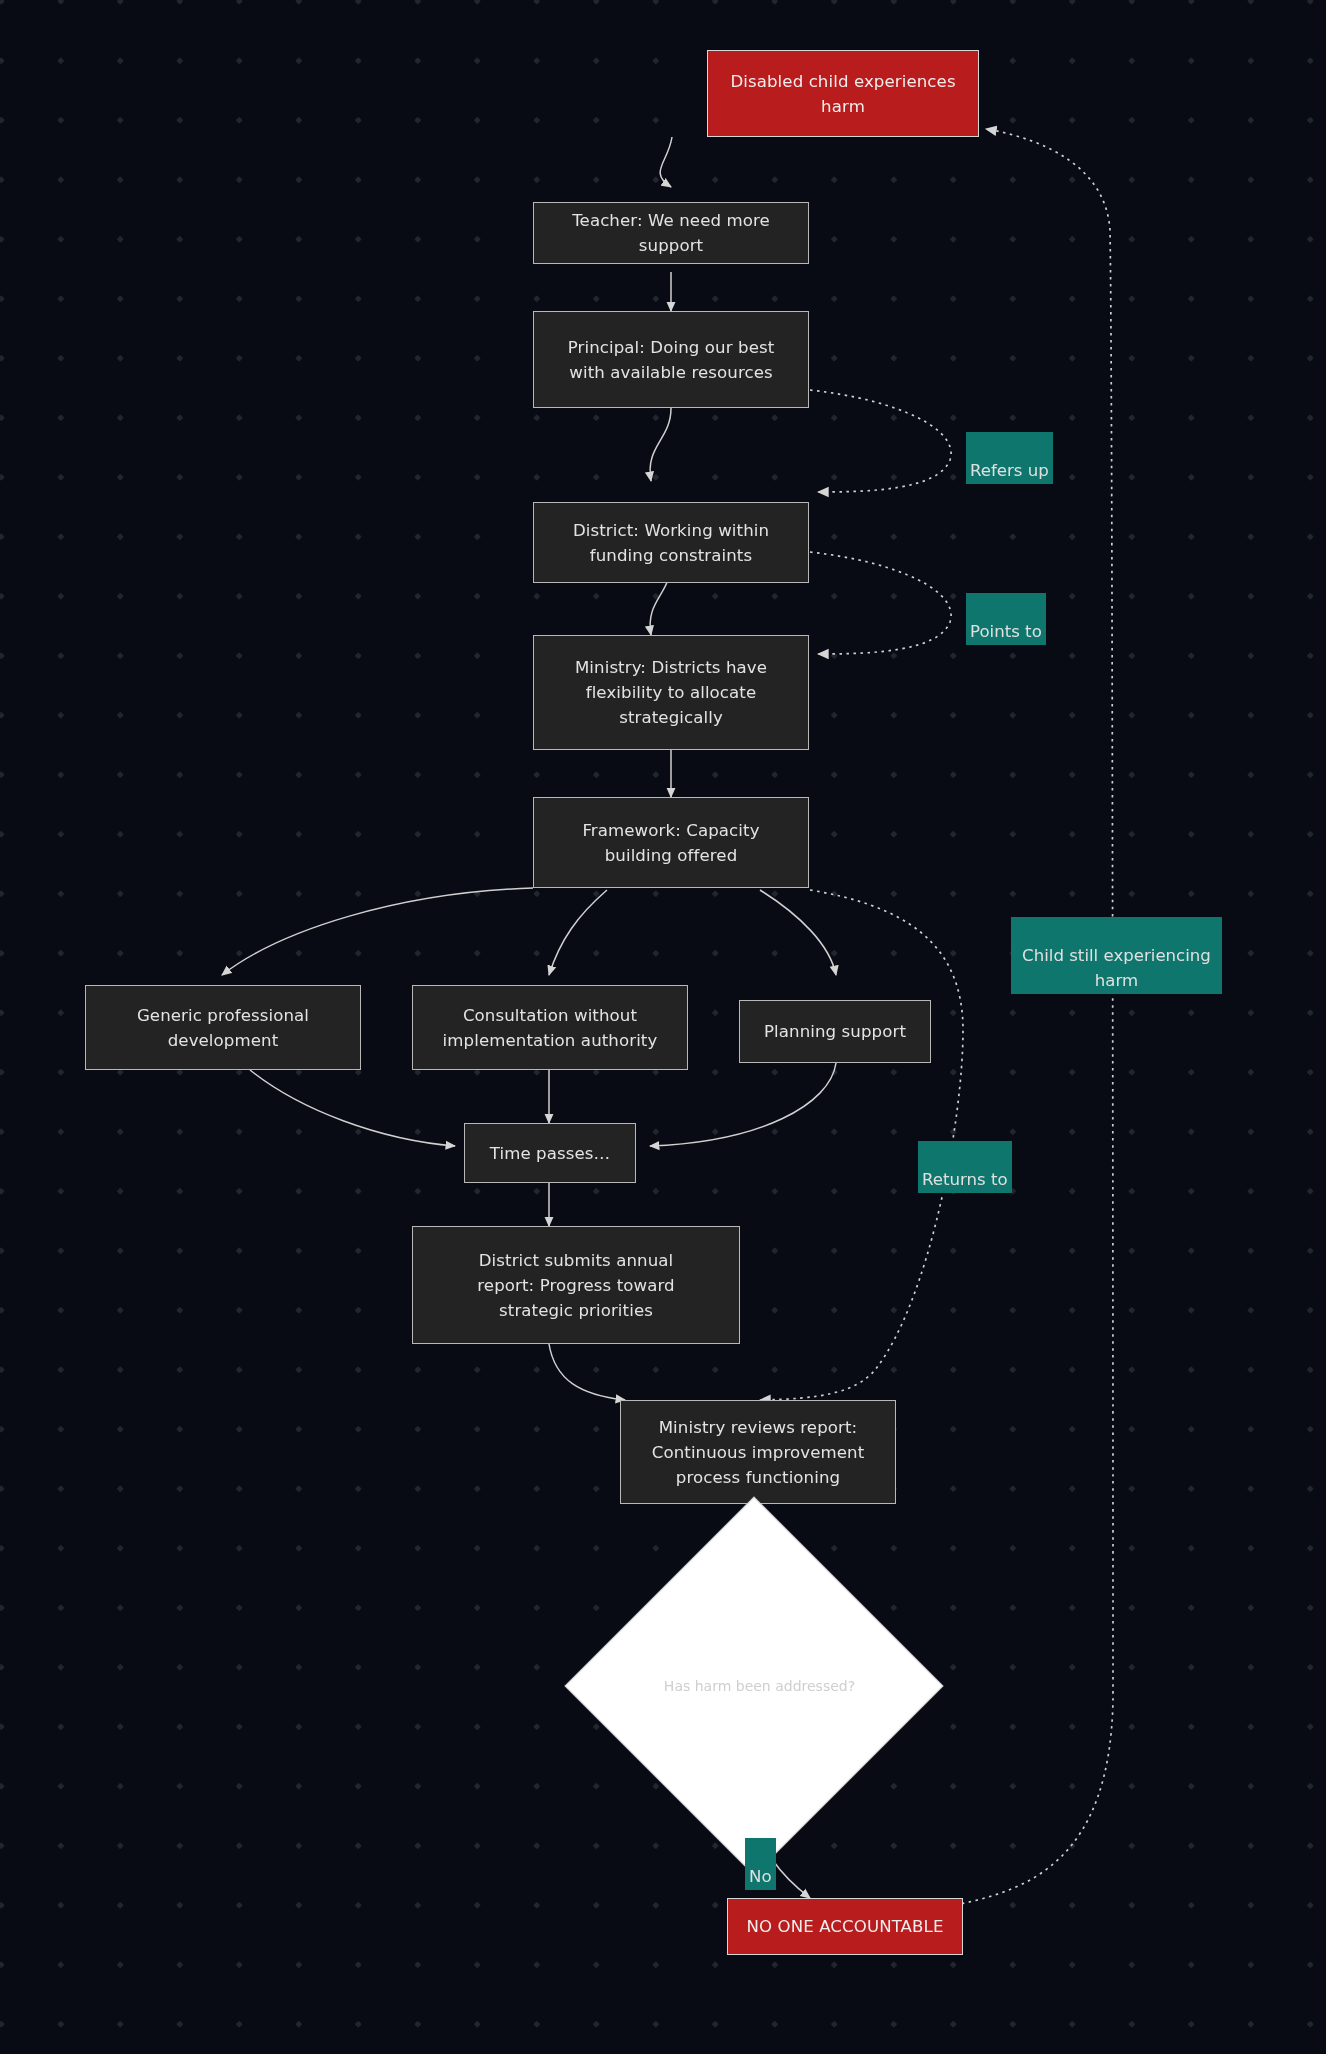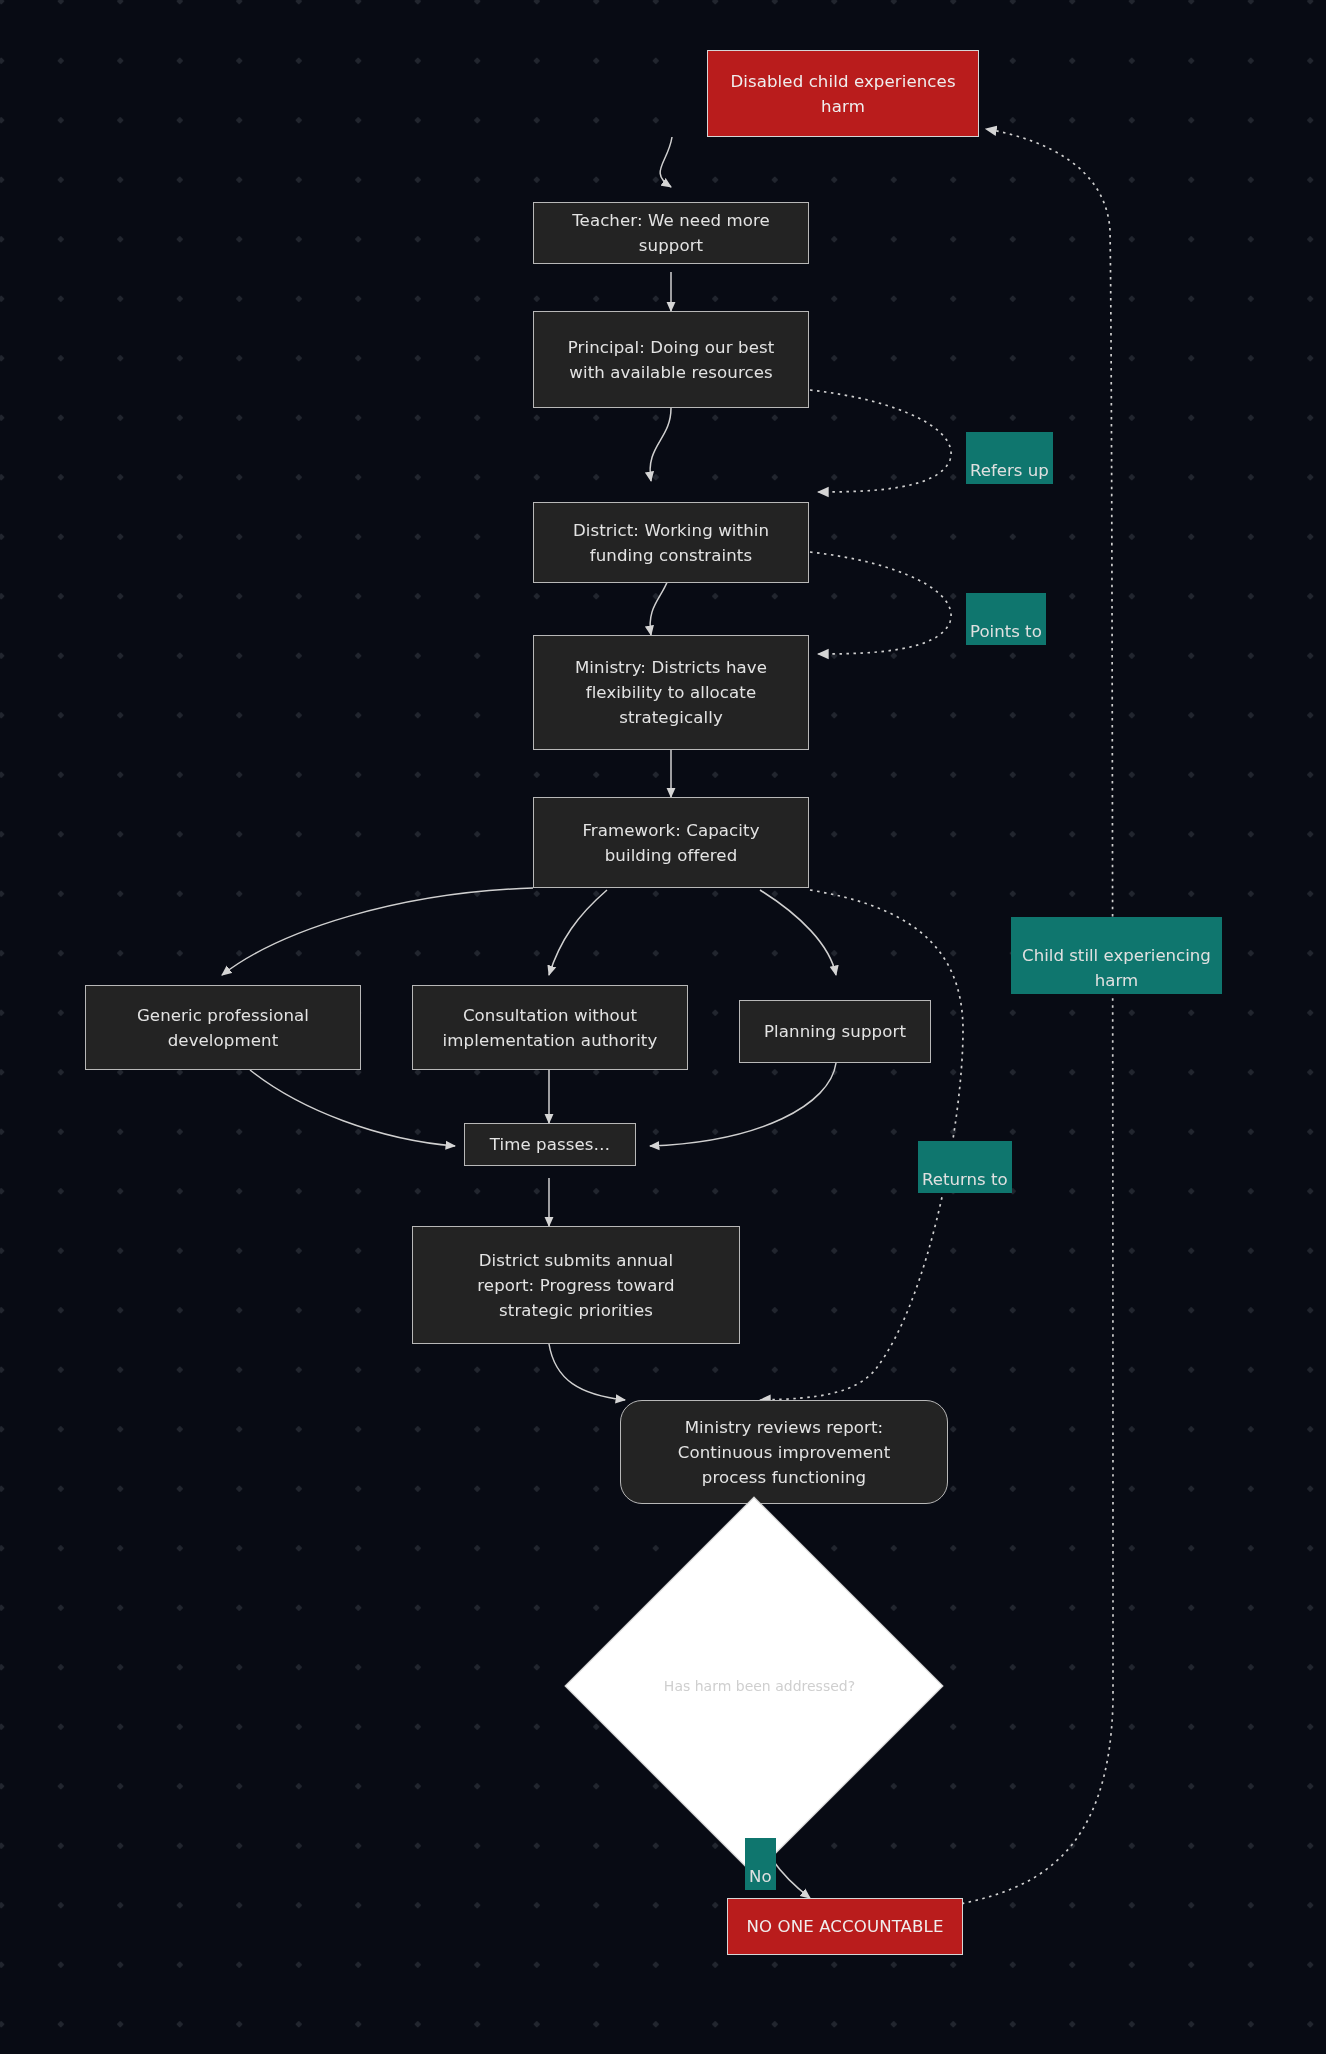--- a/index.html
+++ b/index.html
@@ -158,31 +158,31 @@
 
 <div class="node" style="left:412px;top:985px;width:276px;height:85px;">
   <span class="node-text">Consultation without
 implementation authority</span>
 </div>
 
 <div class="node" style="left:739px;top:1000px;width:192px;height:63px;">
   <span class="node-text">Planning support</span>
 </div>
 
-<div class="node" style="left:464px;top:1123px;width:172px;height:43px;">
+<div class="node" style="left:464px;top:1123px;width:172px;height:60px;">
   <span class="node-text">Time passes…</span>
 </div>
 
 <div class="node" style="left:412px;top:1226px;width:328px;height:118px;">
   <span class="node-text">District submits annual
 report: Progress toward
 strategic priorities</span>
 </div>
 
-<div class="node" style="left:620px;top:1400px;width:328px;height:104px;border-radius:22px;">
+<div class="node" style="left:620px;top:1400px;width:276px;height:104px;">
   <span class="node-text">Ministry reviews report:
 Continuous improvement
 process functioning</span>
 </div>
 
 <div class="diamond" style="left:620px;top:1552px;width:268px;height:268px;">
   <div class="dshape"></div>
   <span class="dlabel">Has harm been addressed?</span>
 </div>
 

